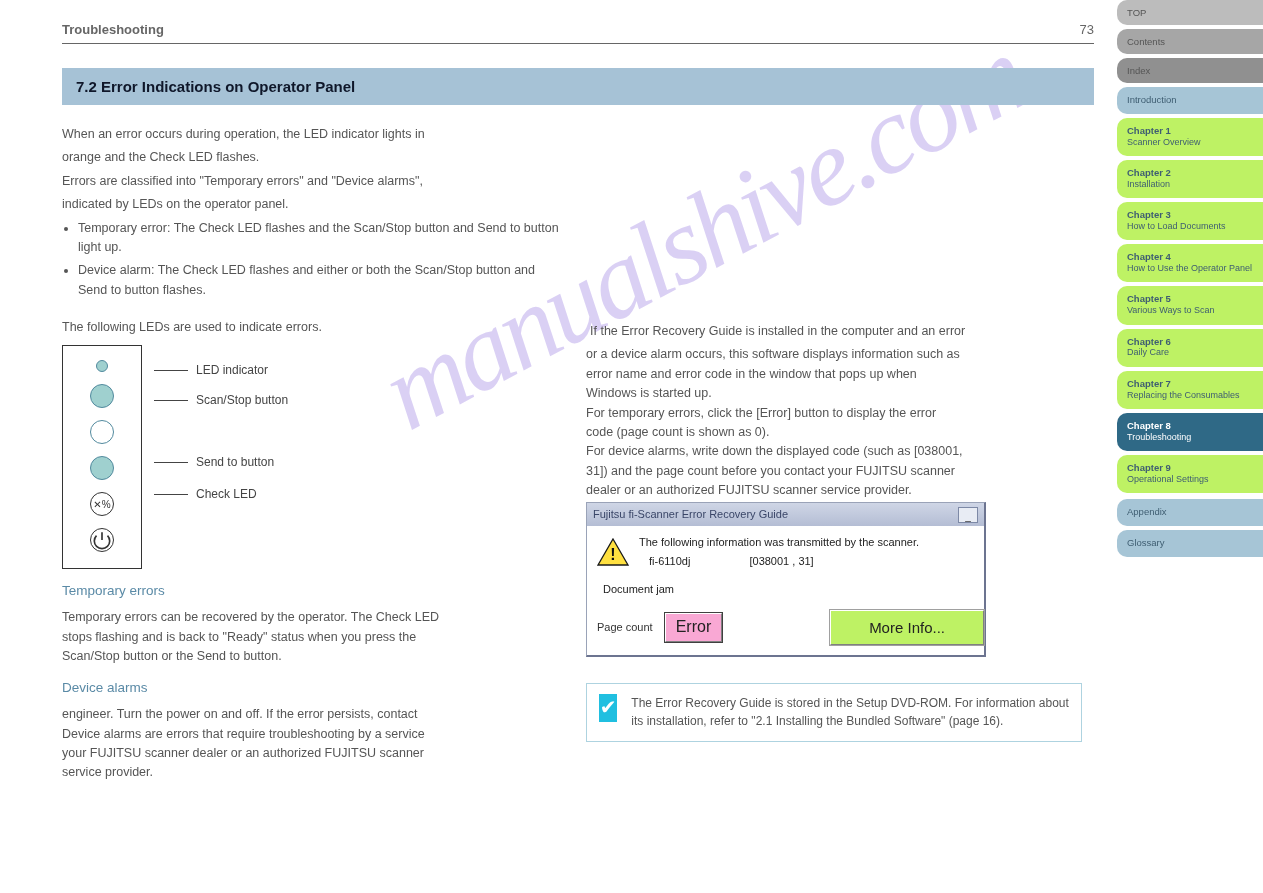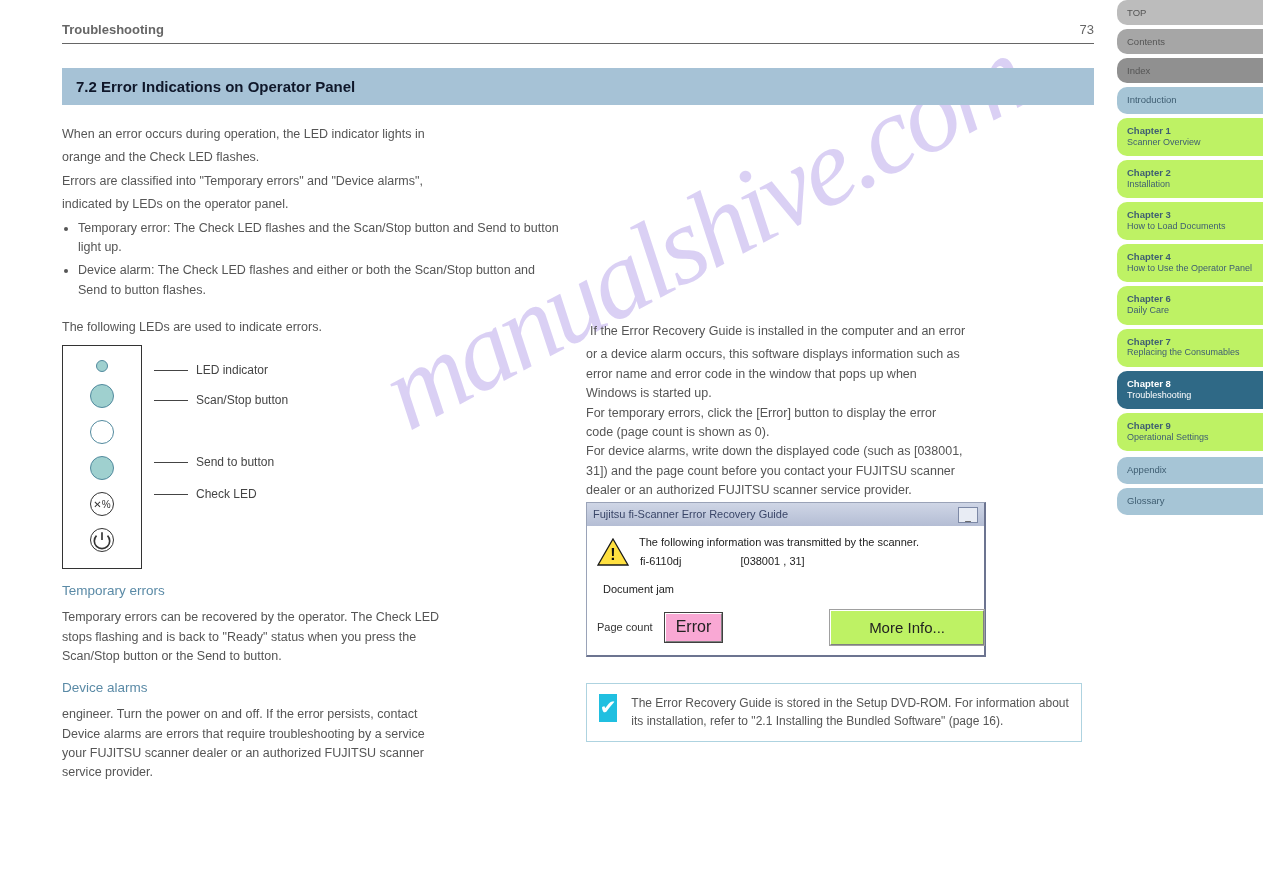--- a/index.html
+++ b/index.html
@@ -149,21 +149,21 @@
           <div class="row1">
             <div class="warnico">
               <svg viewBox="0 0 32 28">
                     <polygon points="16,1 31,27 1,27" fill="#ffe040" stroke="#1a1a1a" stroke-width="1.3"></polygon>
                     <text x="16" y="22" text-anchor="middle" font-size="16" font-weight="bold" fill="#111">!</text>
                   </svg>
             </div>
             <div class="msg">
               <div>The following information was transmitted by the scanner.</div>
               <div style="margin-top:2px">
-                <span style="margin-left:1px">fi-6110dj</span>
+                <span style="margin-left:10px">fi-6110dj</span>
                 <span style="margin-left:56px">[038001 , 31]</span>
               </div>
             </div>
           </div>
           <div class="dj">Document jam</div>
         </div>
         <div class="win-foot">
           <span class="pg">Page count</span>
           <span class="errbtn">Error</span>
           <span class="morebtn">More Info...</span>
@@ -180,20 +180,21 @@
 
 <div class="sidebar">
   <div class="sb-tab sb-a" style="height:10px"><span>TOP</span></div>
   <div class="sb-tab sb-b" style="height:10px"><span>Contents</span></div>
   <div class="sb-tab sb-c" style="height:10px"><span>Index</span></div>
   <div class="sb-tab sb-d"><span>Introduction</span></div>
   <div class="sb-tab sb-e"><b>Chapter 1</b><span class="st">Scanner Overview</span></div>
   <div class="sb-tab sb-e"><b>Chapter 2</b><span class="st">Installation</span></div>
   <div class="sb-tab sb-e"><b>Chapter 3</b><span class="st">How to Load Documents</span></div>
   <div class="sb-tab sb-e"><b>Chapter 4</b><span class="st">How to Use the Operator Panel</span></div>
+  <div class="sb-tab sb-e"><b>Chapter 5</b><span class="st">Various Ways to Scan</span></div>
   <div class="sb-tab sb-e"><b>Chapter 6</b><span class="st">Daily Care</span></div>
   <div class="sb-tab sb-e"><b>Chapter 7</b><span class="st">Replacing the Consumables</span></div>
   <div class="sb-tab sb-active"><b>Chapter 8</b><span class="st">Troubleshooting</span></div>
   <div class="sb-tab sb-e"><b>Chapter 9</b><span class="st">Operational Settings</span></div>
   <div class="sb-tab sb-d" style="margin-top:2px"><span>Appendix</span></div>
   <div class="sb-tab sb-d"><span>Glossary</span></div>
 </div>
 
 </div>
 

